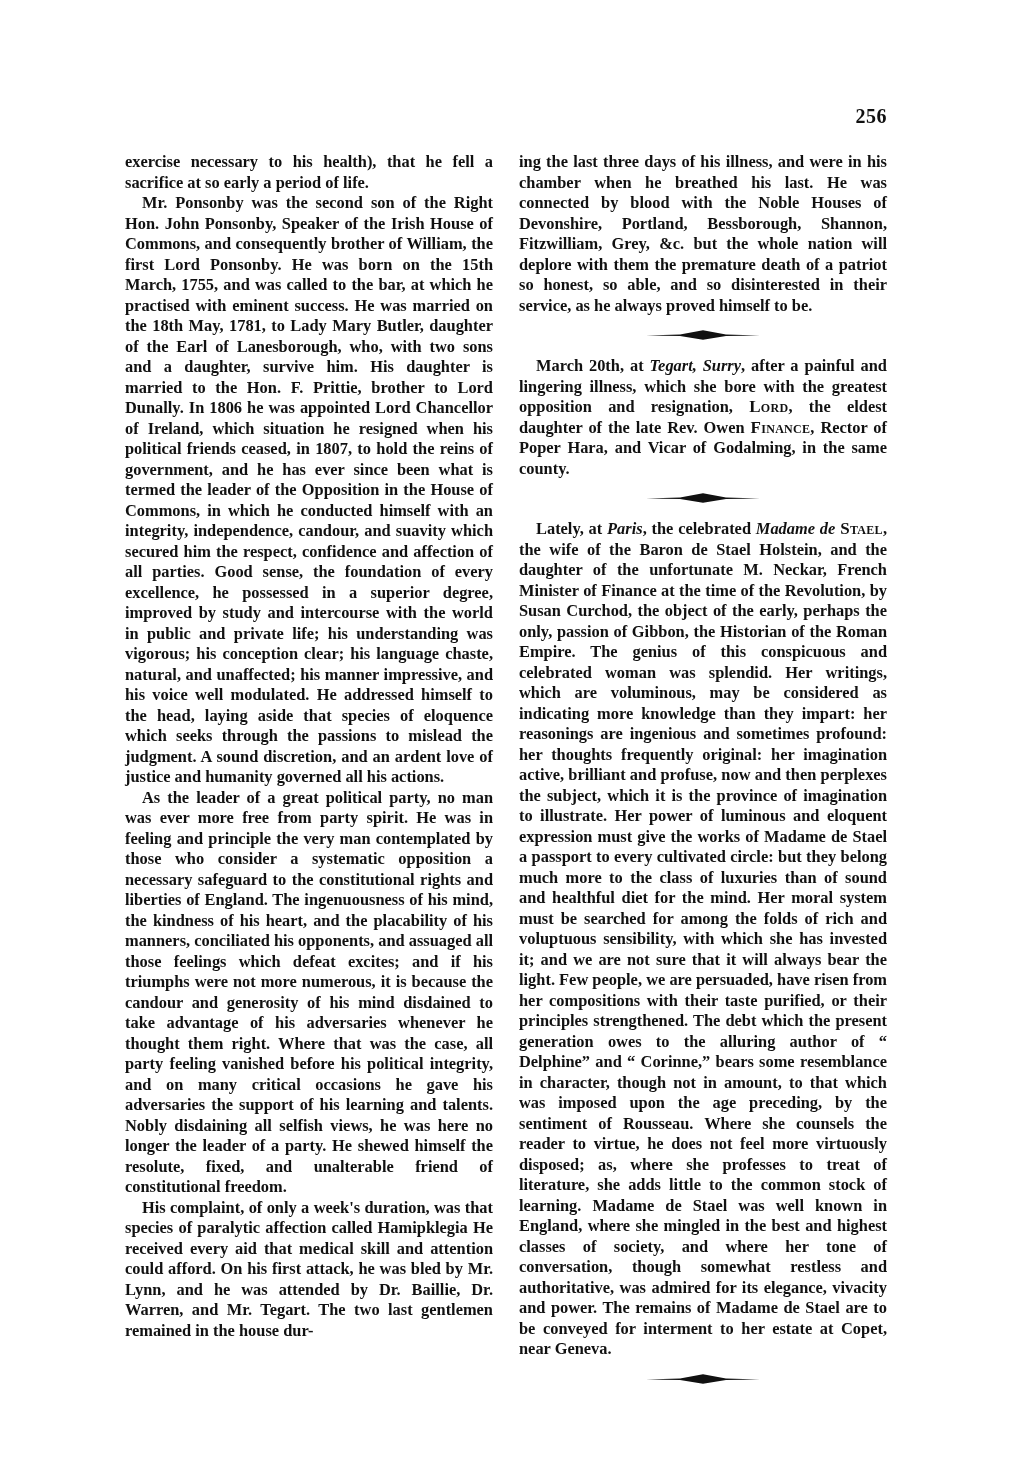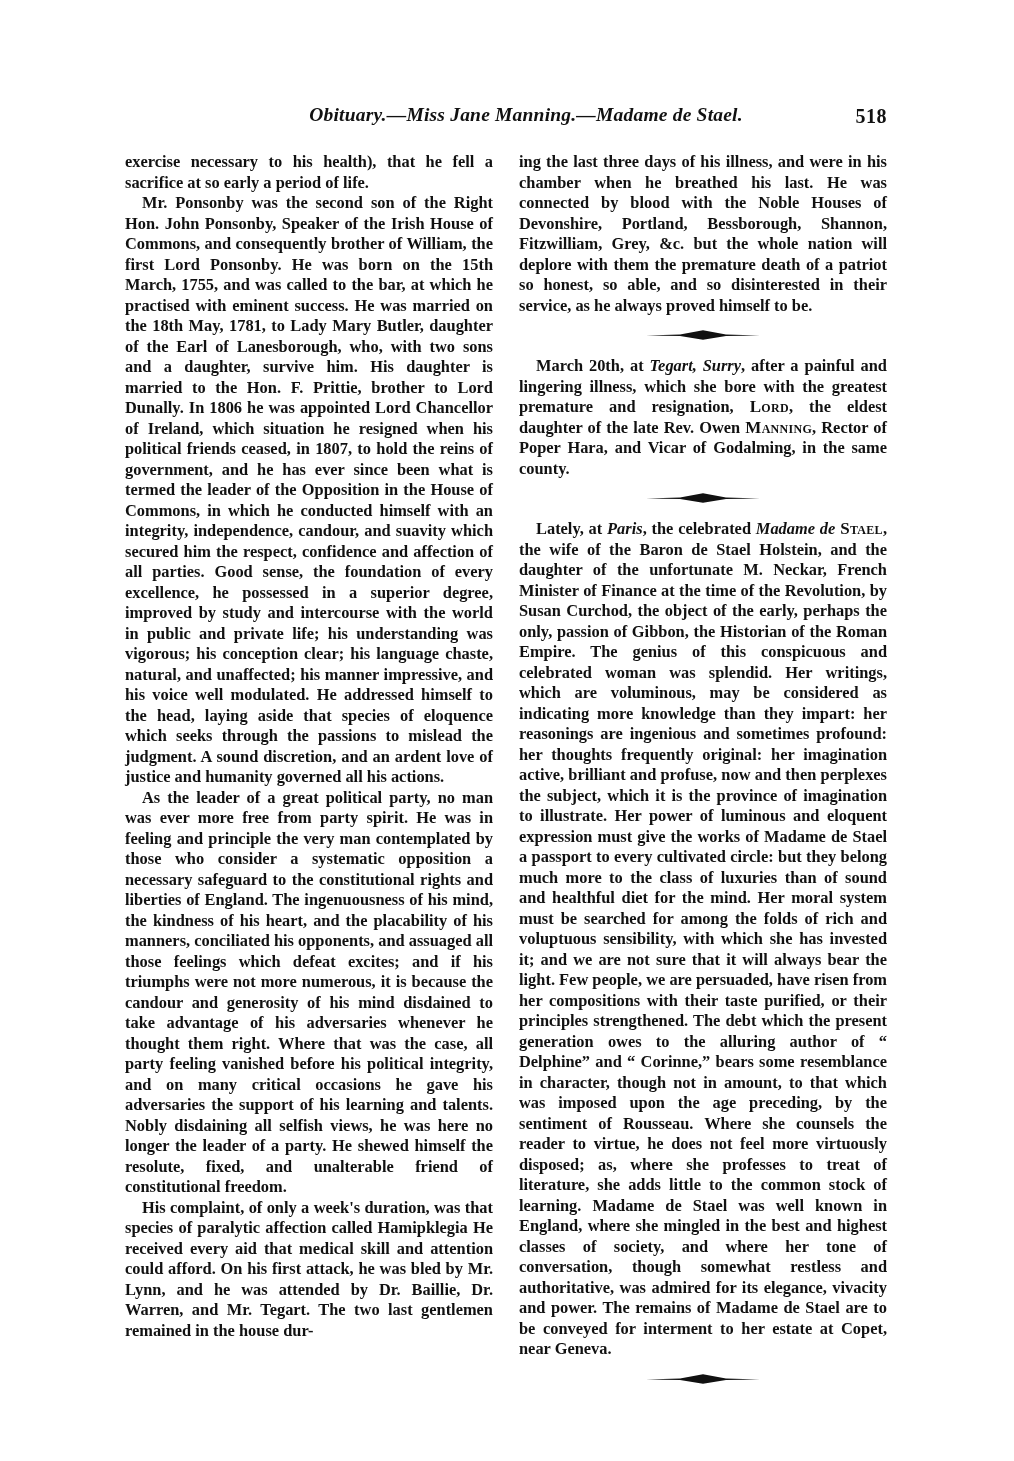--- a/index.html
+++ b/index.html
@@ -96,22 +96,21 @@
   }
   .ornament svg { display: block; }
 </style>
 </head>
 <body>
 
 <div class="page">
   <div class="page-inner">
 
     <div class="running-head">
-      <div class="head-title">Obituary.—Miss Jane Manning.—Madame de Stael.</div>
-      <div class="folio">518</div>
+      <div class="folio">256</div>
     </div>
 
     <div class="columns">
 
       <div class="col col-left">
 
         <p class="para cont">exercise necessary to his health), that he fell a sacrifice at so early a period of life.</p>
         <p class="para indent">Mr. Ponsonby was the second son of the Right Hon. John Ponsonby, Speaker of the Irish House of Commons, and consequently brother of William, the first Lord Ponsonby. He was born on the 15th March, 1755, and was called to the bar, at which he practised with eminent success. He was married on the 18th May, 1781, to Lady Mary Butler, daughter of the Earl of Lanesborough, who, with two sons and a daughter, survive him. His daughter is married to the Hon. F. Prittie, brother to Lord Dunally. In 1806 he was appointed Lord Chancellor of Ireland, which situation he resigned when his political friends ceased, in 1807, to hold the reins of government, and he has ever since been what is termed the leader of the Opposition in the House of Commons, in which he conducted himself with an integrity, independence, candour, and suavity which secured him the respect, confidence and affection of all parties. Good sense, the foundation of every excellence, he possessed in a superior degree, improved by study and intercourse with the world in public and private life; his understanding was vigorous; his conception clear; his language chaste, natural, and unaffected; his manner impressive, and his voice well modulated. He addressed himself to the head, laying aside that species of eloquence which seeks through the passions to mislead the judgment. A sound discretion, and an ardent love of justice and humanity governed all his actions.</p>
         <p class="para indent">As the leader of a great political party, no man was ever more free from party spirit. He was in feeling and principle the very man contemplated by those who consider a systematic opposition a necessary safeguard to the constitutional rights and liberties of England. The ingenuousness of his mind, the kindness of his heart, and the placability of his manners, conciliated his opponents, and assuaged all those feelings which defeat excites; and if his triumphs were not more numerous, it is because the candour and generosity of his mind disdained to take advantage of his adversaries whenever he thought them right. Where that was the case, all party feeling vanished before his political integrity, and on many critical occasions he gave his adversaries the support of his learning and talents. Nobly disdaining all selfish views, he was here no longer the leader of a party. He shewed himself the resolute, fixed, and unalterable friend of constitutional freedom.</p>
         <p class="para indent">His complaint, of only a week's duration, was that species of paralytic affection called Hamipklegia He received every aid that medical skill and attention could afford. On his first attack, he was bled by Mr. Lynn, and he was attended by Dr. Baillie, Dr. Warren, and Mr. Tegart. The two last gentlemen remained in the house dur-</p>
@@ -122,21 +121,21 @@
 
         <p class="para cont">ing the last three days of his illness, and were in his chamber when he breathed his last. He was connected by blood with the Noble Houses of Devonshire, Portland, Bessborough, Shannon, Fitzwilliam, Grey, &amp;c. but the whole nation will deplore with them the premature death of a patriot so honest, so able, and so disinterested in their service, as he always proved himself to be.</p>
 
         <div class="ornament">
           <svg width="118" height="12" viewBox="0 0 118 12" aria-hidden="true">
             <path d="M2 6.6 L36 5.4 L59 1.2 L82 5.4 L116 6.6 L82 7.0 L59 10.8 L36 7.0 Z" fill="#111111"></path>
           </svg>
         </div>
 
         <p class="para indent">
-          <span>March 20th, at </span><span class="i">Tegart, Surry</span><span>, after a painful and lingering illness, which she bore with the greatest premature and resignation, </span><span class="sc">Lord</span><span>, the eldest daughter of the late Rev. Owen </span><span class="sc">Manning</span><span>, Rector of Poper Hara, and Vicar of Godalming, in the same county.</span>
+          <span>March 20th, at </span><span class="i">Tegart, Surry</span><span>, after a painful and lingering illness, which she bore with the greatest opposition and resignation, </span><span class="sc">Lord</span><span>, the eldest daughter of the late Rev. Owen </span><span class="sc">Finance</span><span>, Rector of Poper Hara, and Vicar of Godalming, in the same county.</span>
         </p>
 
         <div class="ornament">
           <svg width="118" height="12" viewBox="0 0 118 12" aria-hidden="true">
             <path d="M2 6.6 L36 5.4 L59 1.2 L82 5.4 L116 6.6 L82 7.0 L59 10.8 L36 7.0 Z" fill="#111111"></path>
           </svg>
         </div>
 
         <p class="para indent">
           <span>Lately, at </span><span class="i">Paris</span><span>, the celebrated </span><span class="i">Madame de</span><span>&nbsp;</span><span class="sc">Stael</span><span>, the wife of the Baron de Stael Holstein, and the daughter of the unfortunate M. Neckar, French Minister of Finance at the time of the Revolution, by Susan Curchod, the object of the early, perhaps the only, passion of Gibbon, the Historian of the Roman Empire. The genius of this conspicuous and celebrated woman was splendid. Her writings, which are voluminous, may be considered as indicating more knowledge than they impart: her reasonings are ingenious and sometimes profound: her thoughts frequently original: her imagination active, brilliant and profuse, now and then perplexes the subject, which it is the province of imagination to illustrate. Her power of luminous and eloquent expression must give the works of Madame de Stael a passport to every cultivated circle: but they belong much more to the class of luxuries than of sound and healthful diet for the mind. Her moral system must be searched for among the folds of rich and voluptuous sensibility, with which she has invested it; and we are not sure that it will always bear the light. Few people, we are persuaded, have risen from her compositions with their taste purified, or their principles strengthened. The debt which the present generation owes to the alluring author of “ Delphine” and “ Corinne,” bears some resemblance in character, though not in amount, to that which was imposed upon the age preceding, by the sentiment of Rousseau. Where she counsels the reader to virtue, he does not feel more virtuously disposed; as, where she professes to treat of literature, she adds little to the common stock of learning. Madame de Stael was well known in England, where she mingled in the best and highest classes of society, and where her tone of conversation, though somewhat restless and authoritative, was admired for its elegance, vivacity and power. The remains of Madame de Stael are to be conveyed for interment to her estate at Copet, near Geneva.</span>

